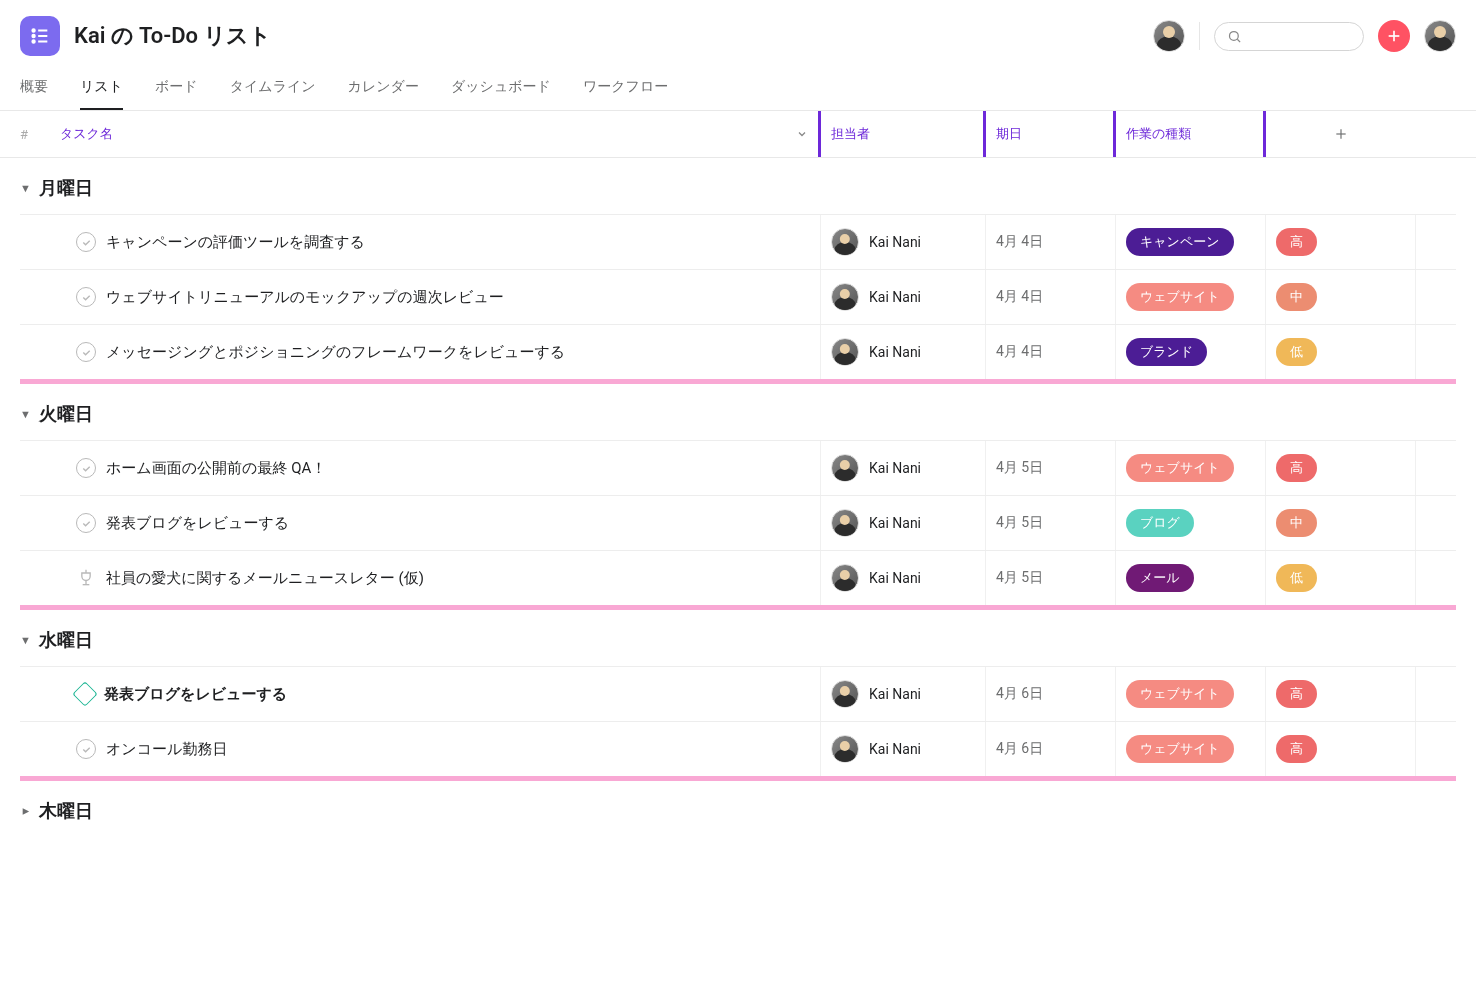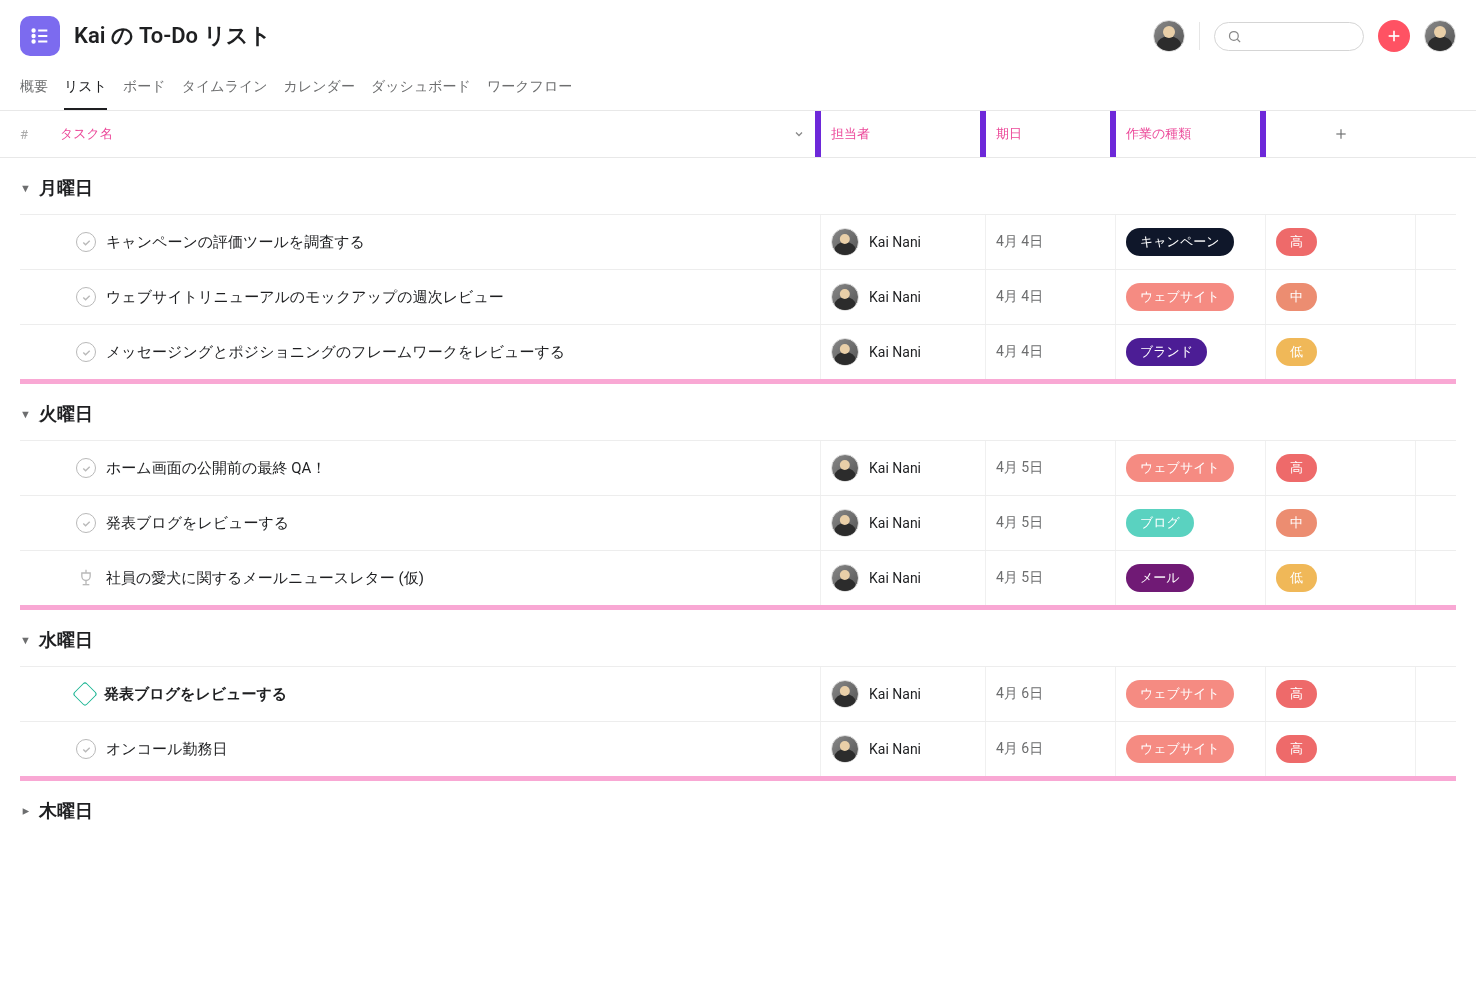--- a/index.html
+++ b/index.html
@@ -71,21 +71,21 @@
       margin-left: 6px; background: transparent;
     }
     .add-btn {
       width: 32px; height: 32px; border-radius: 50%;
       background: #ff5263;
       display:flex; align-items:center; justify-content:center;
       color:#fff; font-size:20px; font-weight:300;
       cursor:pointer;
     }
     .tabs {
-      display: flex; gap: 16px;
+      display: flex; gap: 32px;
       border-bottom: 1px solid #e8e8e8;
       padding: 0 20px;
       margin-top: 12px;
     }
     .tab {
       padding: 10px 0 12px;
       color: #6d6e6f;
       font-size: 14px;
       cursor: pointer;
       border-bottom: 2px solid transparent;
@@ -96,24 +96,24 @@
       font-weight: 500;
     }
     .table-header {
       display: grid;
       grid-template-columns: 30px 1fr 165px 130px 150px 150px 40px;
       border-bottom: 1px solid #e8e8e8;
       padding: 0 20px;
     }
     .th {
       padding: 14px 10px;
-      color: #ec4899;
+      color: #6d28d9;
       font-size: 13px;
       display: flex; align-items:center;
-      border-right: 6px solid #6d28d9;
+      border-right: 3px solid #6d28d9;
     }
     .th:first-child { border-right:none; padding-left:0;}
     .th:last-child { border-right:none; justify-content:center;}
     .th-taskname { justify-content: space-between; }
     .th-num { color:#aaa; padding-left:4px;}
     .section {
       padding: 0 20px;
     }
     .section-header {
       display:flex; align-items:center; gap:8px;
@@ -262,21 +262,21 @@
         <span class="task-name ">キャンペーンの評価ツールを調査する</span>
       </div>
       <div class="cell">
         <span class="avatar avatar-sm"></span>
         <span class="assignee-name">Kai Nani</span>
       </div>
       <div class="cell">
         <span class="date-txt">4月 4日</span>
       </div>
       <div class="cell">
-        <span class="tag" style="background:#0f172a">キャンペーン</span>
+        <span class="tag" style="background:#4c1d95">キャンペーン</span>
       </div>
       <div class="cell">
         <span class="tag" style="background:#ee6a6a">高</span>
       </div>
       <div class="cell"></div>
     </div>
       <div class="task-row">
       <div class="cell"></div>
       <div class="cell cell-name">
         <span class="check-icon">

